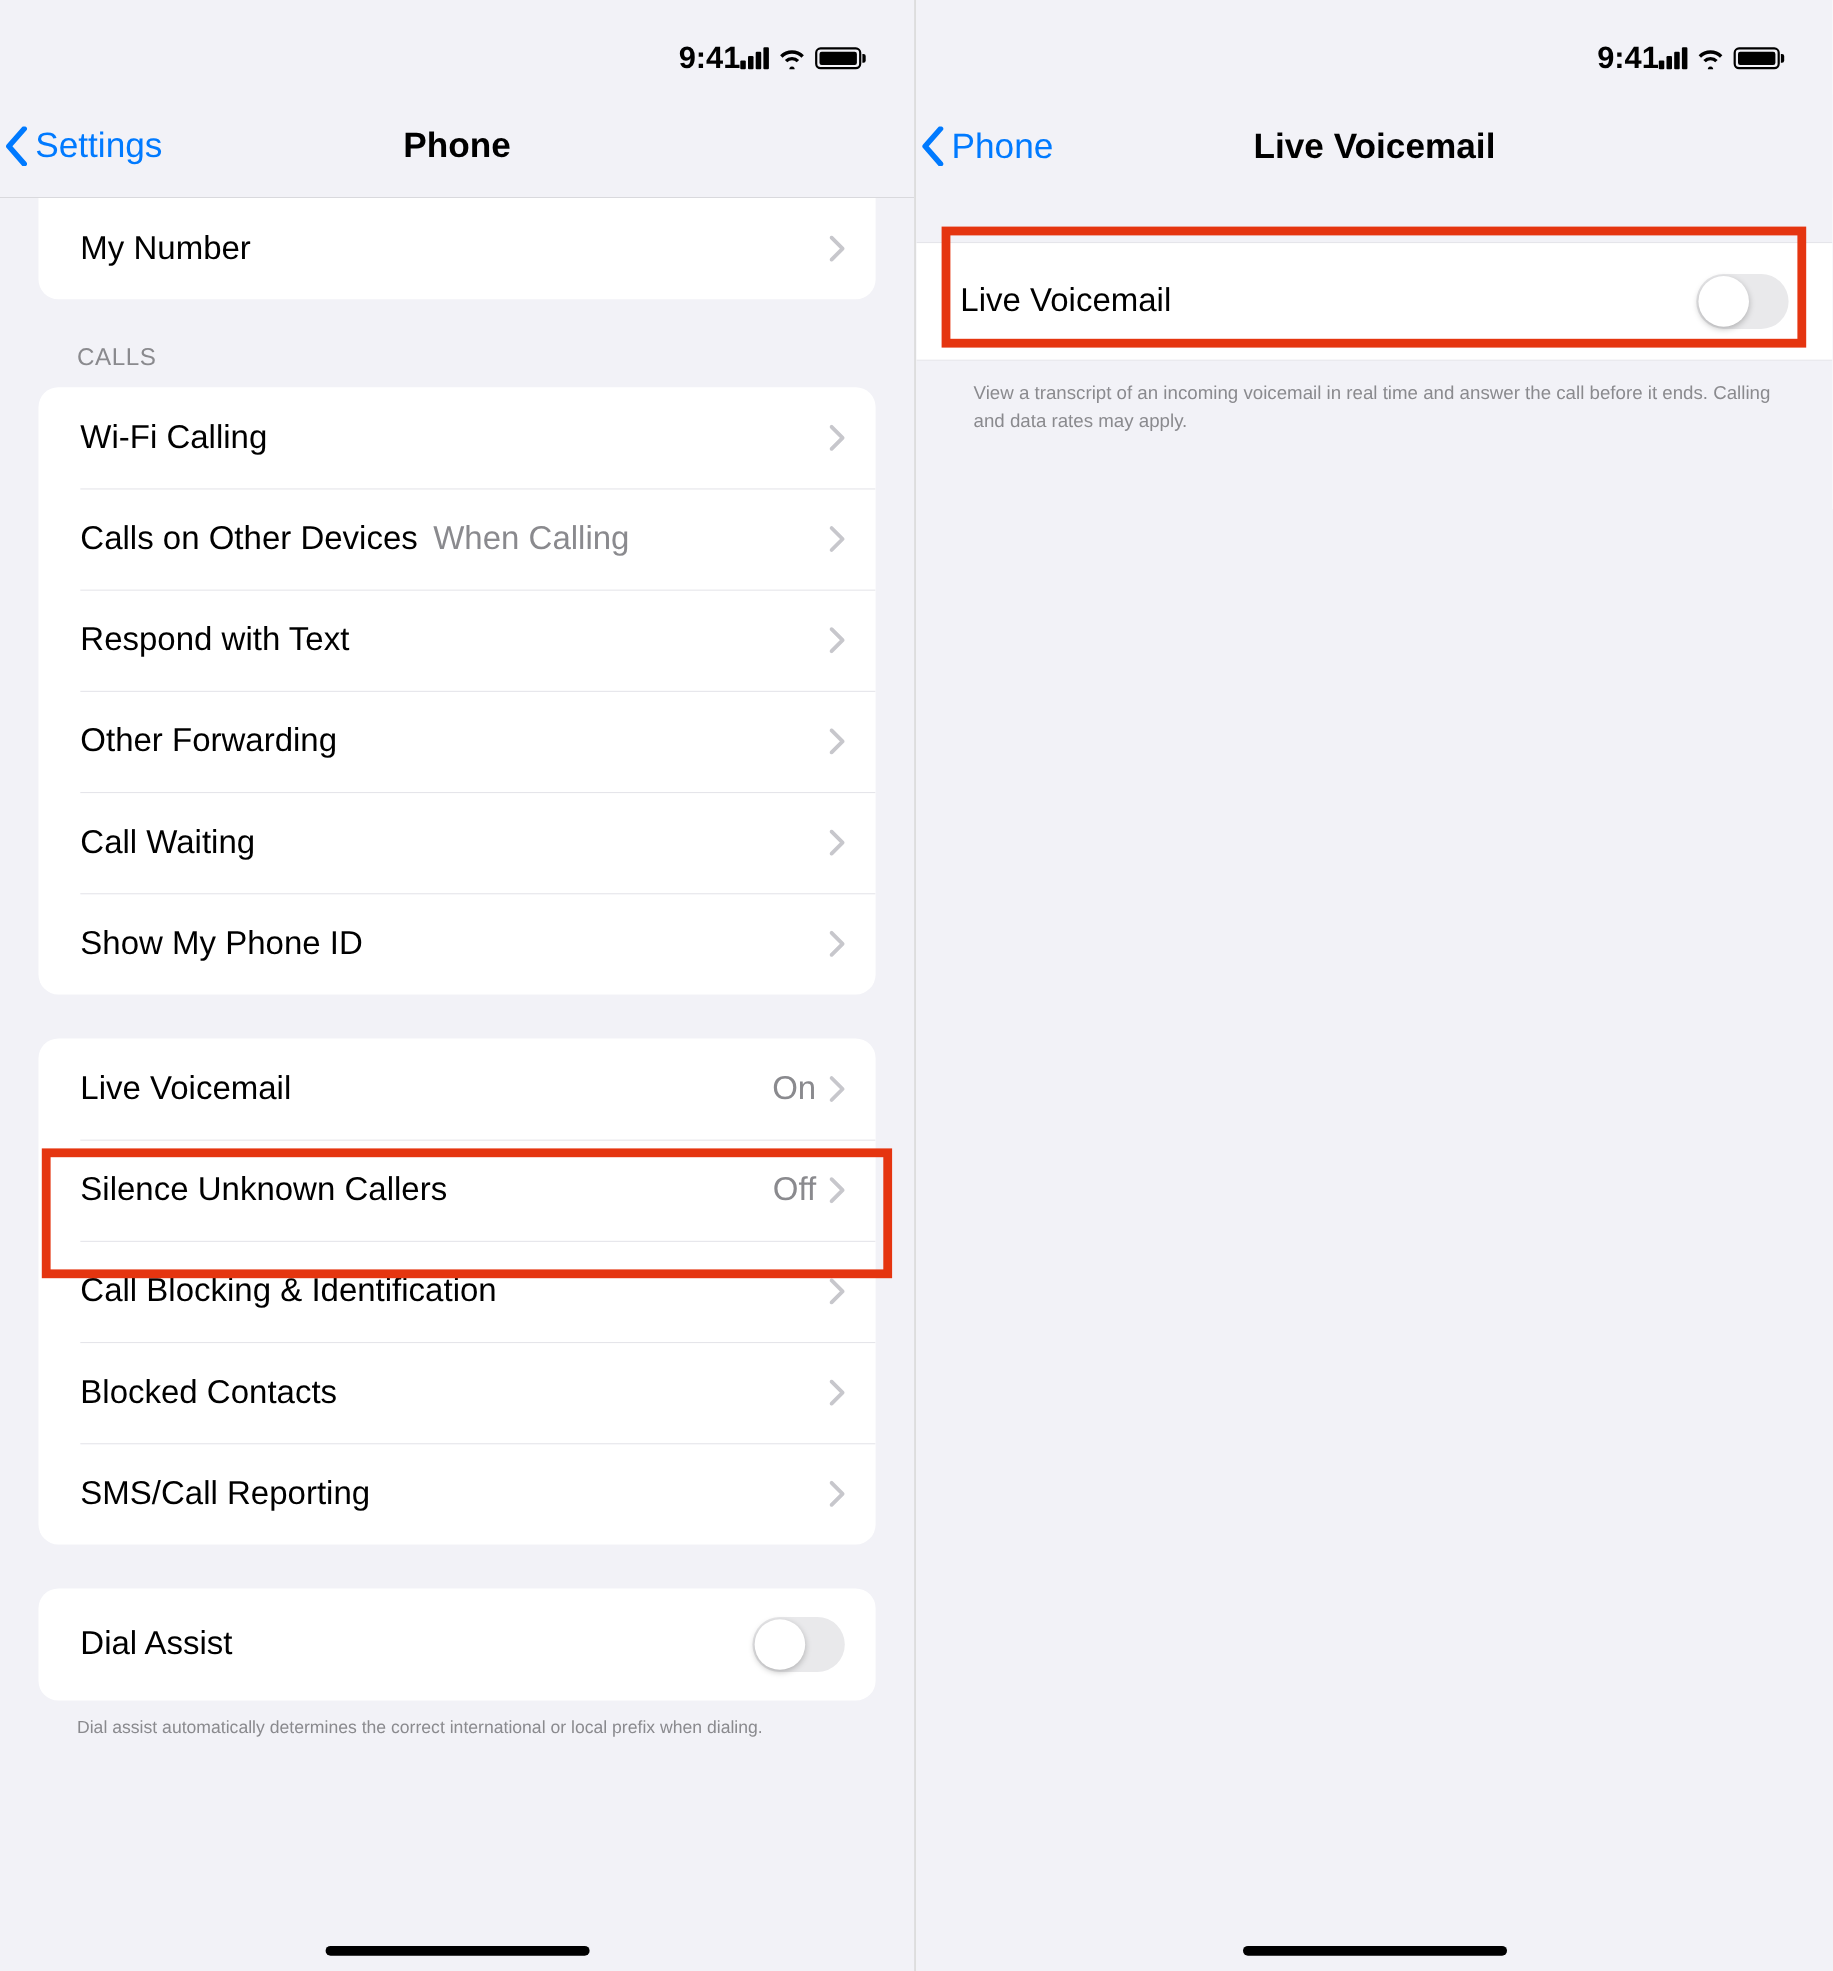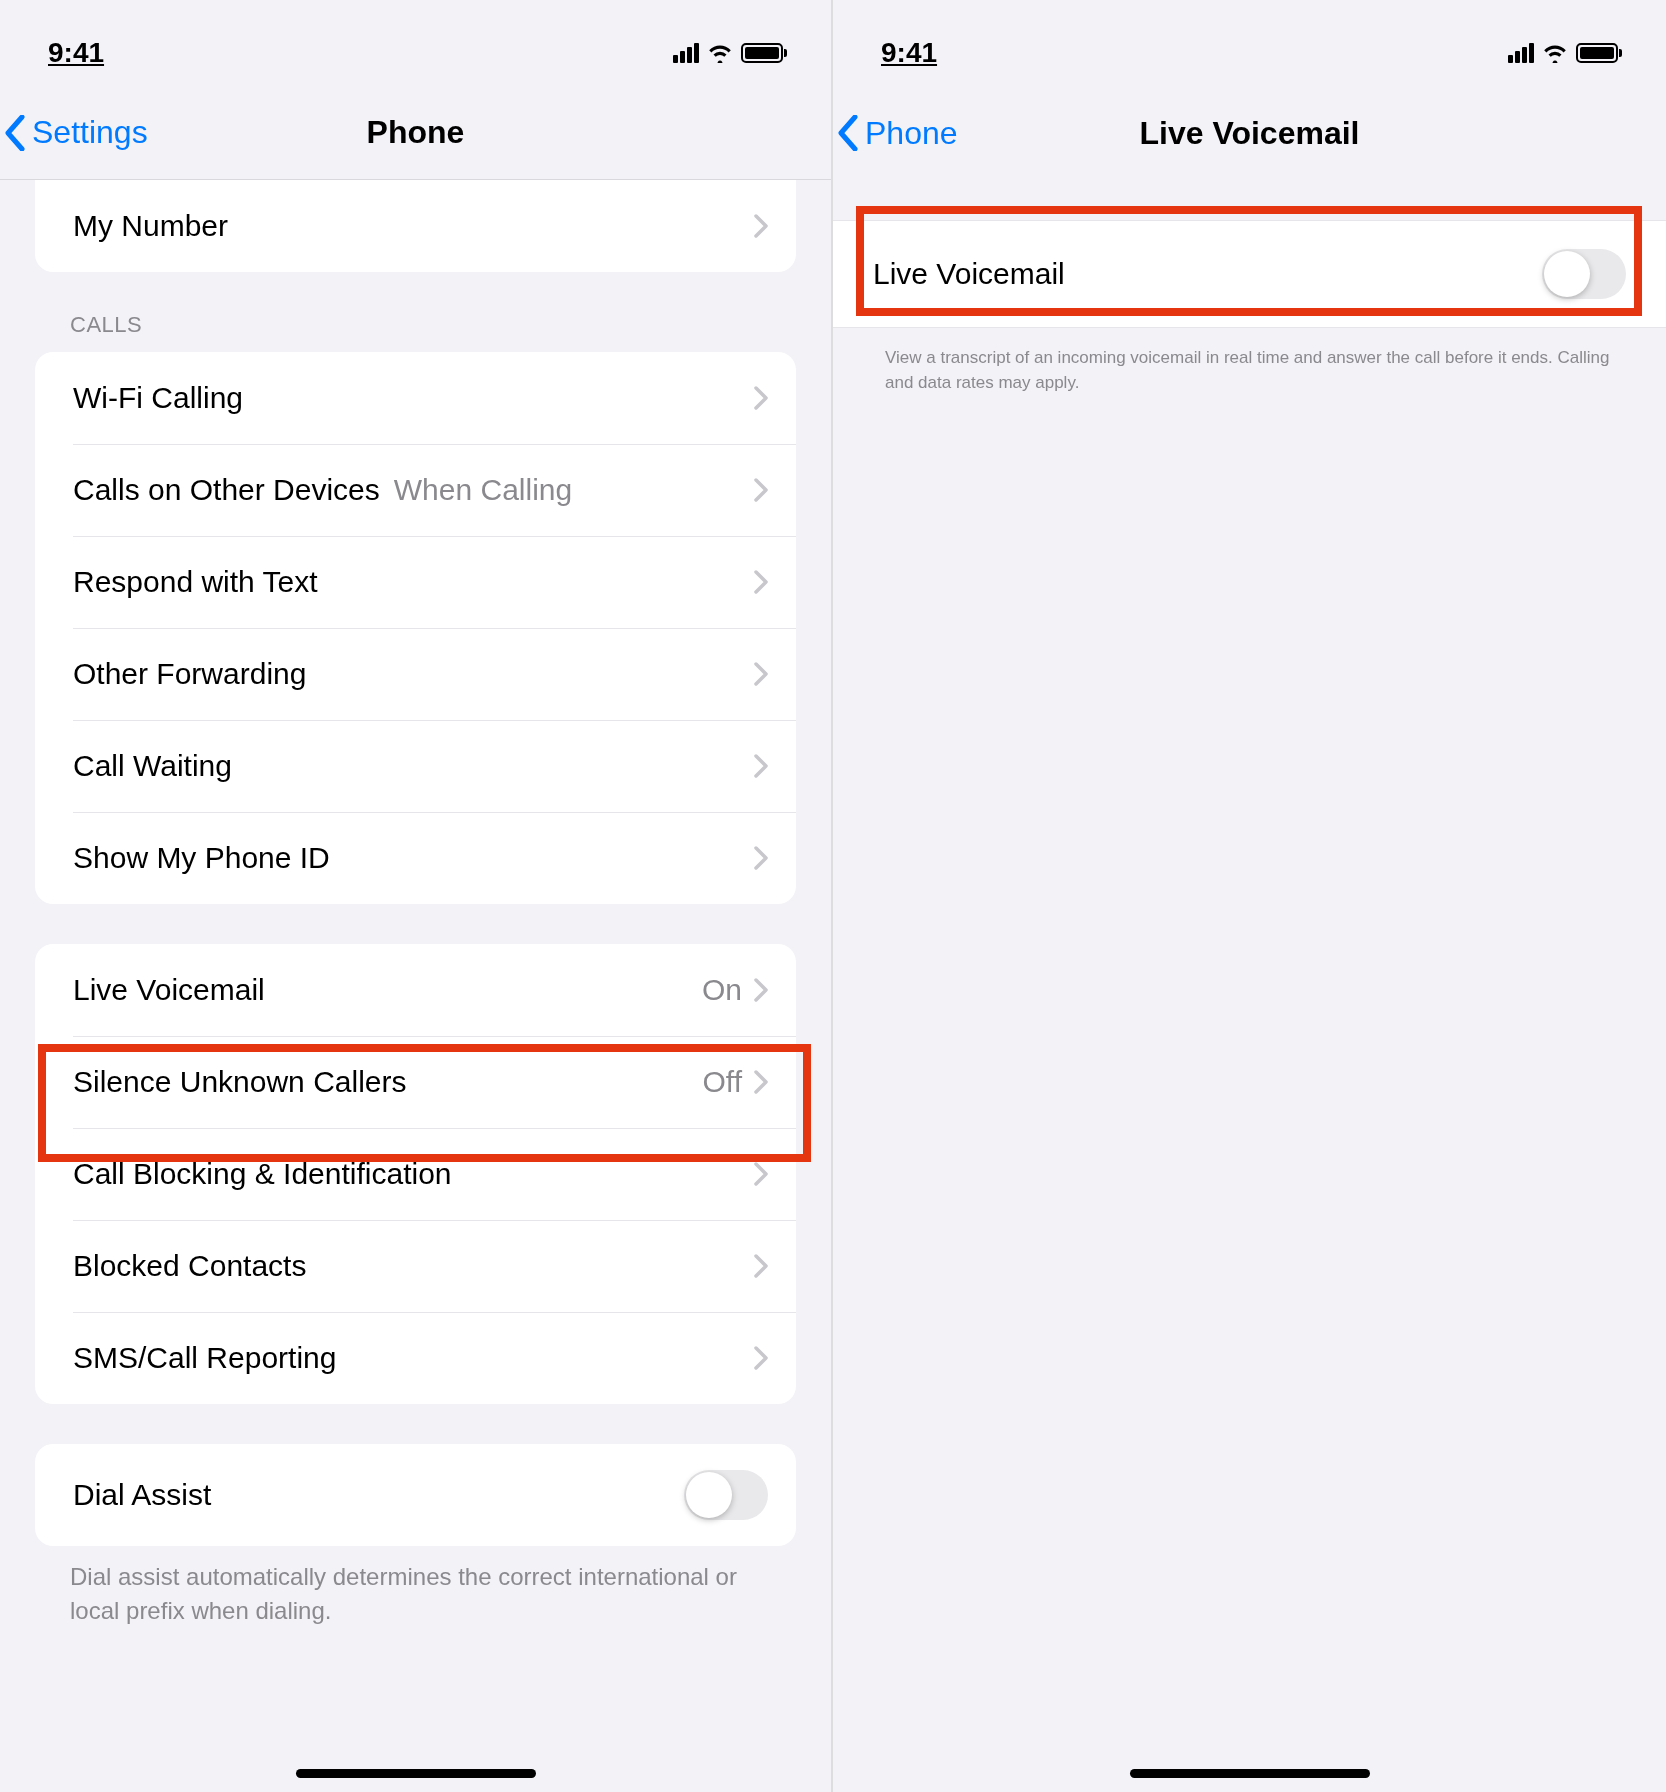--- a/index.html
+++ b/index.html
@@ -20,25 +20,24 @@
       height: 1792px;
       background: #f2f2f7;
       overflow: hidden;
     }
     .screen.left {
       border-right: 2px solid #ddd;
     }
     
     .status-bar {
       display: flex;
-      justify-content: space-between;
+      justify-content: flex-end;
       align-items: center;
       padding: 28px 48px 8px 48px;
       height: 86px;
-      text-decoration: underline;
     }
     .status-time {
       font-size: 28px;
       font-weight: 600;
       color: #000;
     }
     .status-icons {
       display: flex;
       align-items: center;
       gap: 8px;
@@ -182,21 +181,21 @@
       top: 2px;
       left: 2px;
       width: 46px;
       height: 46px;
       background: #fff;
       border-radius: 23px;
       box-shadow: 0 2px 6px rgba(0,0,0,0.25);
     }
     
     .footer-text {
-      font-size: 24px;
+      font-size: 16px;
       color: #8a8a8e;
       margin: 14px 60px 0 70px;
       line-height: 1.4;
     }
     
     .highlight-box {
       position: absolute;
       border: 8px solid #e53510;
       pointer-events: none;
     }

